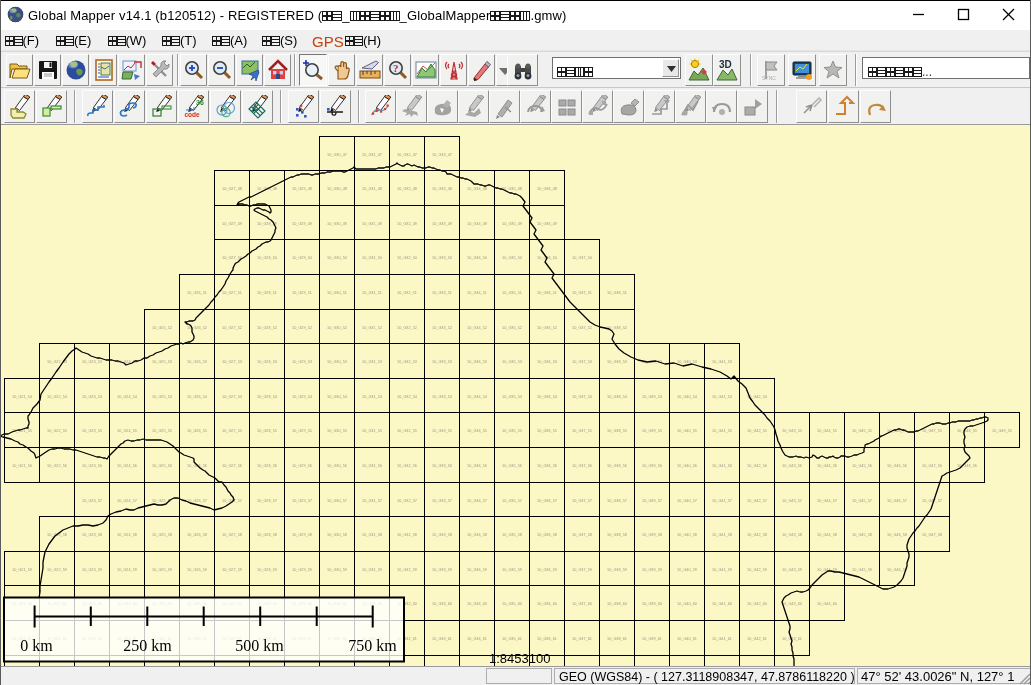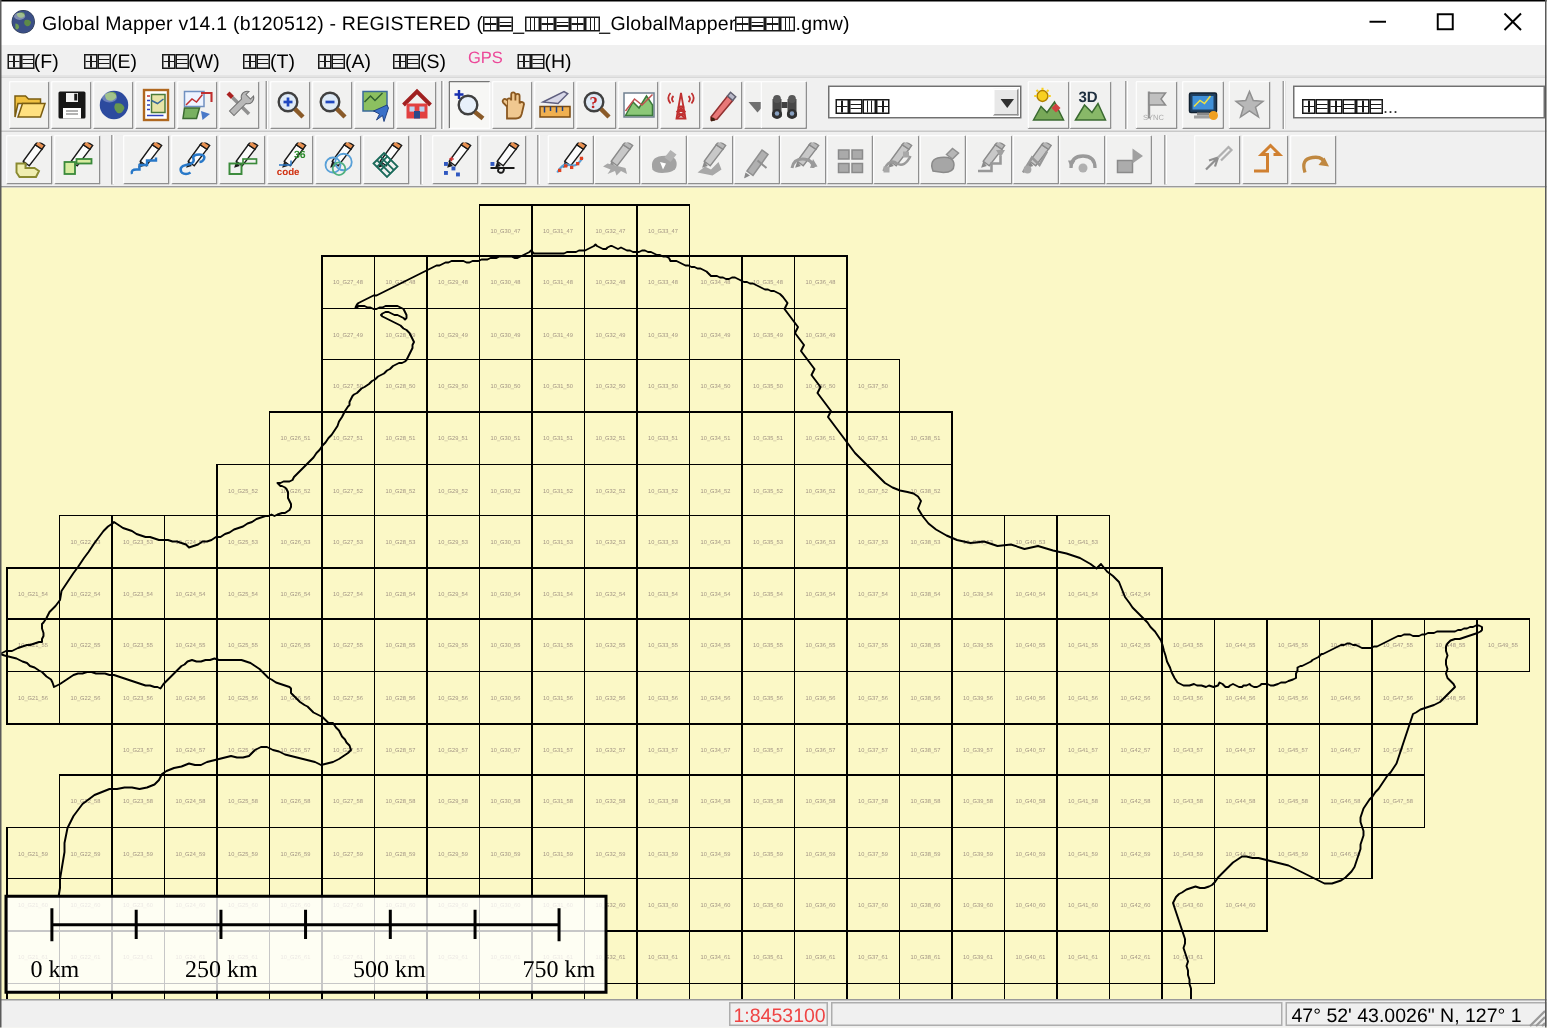--- a/index.html
+++ b/index.html
@@ -35,21 +35,21 @@
         <line x1="134" y1="9" x2="123" y2="20"></line>
 </g>
     </svg>
 <div class="abs" style="left:0;top:30px;width:1031px;height:21px;background:#f0f0f0;border-bottom:1px solid #e5e5e5"></div>
 <span style="position:absolute;left:4.5px;top:33px;font-size:13px;color:#000;white-space:nowrap"><span class="cj"></span><span class="cj v2"></span>(F)</span>
 <span style="position:absolute;left:56px;top:33px;font-size:13px;color:#000;white-space:nowrap"><span class="cj"></span><span class="cj v2"></span>(E)</span>
 <span style="position:absolute;left:107.5px;top:33px;font-size:13px;color:#000;white-space:nowrap"><span class="cj"></span><span class="cj v2"></span>(W)</span>
 <span style="position:absolute;left:162px;top:33px;font-size:13px;color:#000;white-space:nowrap"><span class="cj"></span><span class="cj v2"></span>(T)</span>
 <span style="position:absolute;left:212px;top:33px;font-size:13px;color:#000;white-space:nowrap"><span class="cj"></span><span class="cj v2"></span>(A)</span>
 <span style="position:absolute;left:262px;top:33px;font-size:13px;color:#000;white-space:nowrap"><span class="cj"></span><span class="cj v2"></span>(S)</span>
-<span style="position:absolute;left:312px;top:33px;font-size:11px;color:#ec4899;white-space:nowrap">GPS</span>
+<span style="position:absolute;left:312px;top:33px;font-size:15px;color:#c2410c;white-space:nowrap">GPS</span>
 <span style="position:absolute;left:345px;top:33px;font-size:13px;color:#000;white-space:nowrap"><span class="cj"></span><span class="cj v2"></span>(H)</span>
 <div class="abs" style="left:0;top:51px;width:1031px;height:37px;background:#f0f0f0;border-top:1px solid #d8d8d8;border-bottom:1px solid #c8c8c8"></div>
 <div class="abs" style="left:0;top:88px;width:1031px;height:37px;background:#f0f0f0;border-bottom:1px solid #9a9a9a"></div>
 <div class="tb-btn" style="left:6px;top:54px;width:27px;height:32px;">
       <svg width="24" height="24" viewBox="0 0 24 24">
         <path d="M2 20 L2 6 h7 l2 2 h8 v3 h-15z" fill="#f0c040" stroke="#7a5c10" stroke-width="1"></path>
         <path d="M4 20 L7 11 h15 l-3 9z" fill="#ffe080" stroke="#7a5c10" stroke-width="1"></path>
       </svg>
     </div>
 <div class="tb-btn" style="left:34px;top:54px;width:27px;height:32px;">
@@ -852,22 +852,23 @@
         <g font-family="Liberation Serif" font-size="16" fill="#000" text-anchor="middle">
           <text x="36.5" y="651">0 km</text>
           <text x="147.5" y="651">250 km</text>
           <text x="259.5" y="651">500 km</text>
           <text x="372.5" y="651">750 km</text>
         </g>
       </g>
     </svg>
 <div class="abs" style="left:0;top:666px;width:1031px;height:19px;background:#f0f0f0;border-top:1px solid #9a9a9a"></div>
 <div class="abs" style="left:486px;top:668px;width:66px;height:16px;background:#f0f0f0;border:1px solid #adadad"></div>
-    <span class="abs" style="left:489px;top:669px;font-size:13px;color:#ef4444;white-space:nowrap">1:8453100</span>
+    <span class="abs" style="left:489px;top:651px;font-size:13px;color:#000000;white-space:nowrap">1:8453100</span>
 <div class="abs" style="left:554px;top:668px;width:301px;height:16px;background:#f0f0f0;border:1px solid #adadad"></div>
+    <span class="abs" style="left:559px;top:669px;font-size:13px;color:#000;white-space:nowrap"><span style="font-size:12.5px">GEO (WGS84) - ( 127.3118908347, 47.8786118220 )</span></span>
 <div class="abs" style="left:857px;top:668px;width:174px;height:16px;background:#f0f0f0;border:1px solid #adadad"></div>
     <span class="abs" style="left:861px;top:669px;font-size:13px;color:#000;white-space:nowrap">47° 52' 43.0026" N, 127° 1</span>
 <svg class="abs" style="left:1018px;top:672px" width="13" height="13" viewBox="0 0 13 13">
       <g stroke="#999" stroke-width="1.5">
         <line x1="12" y1="2" x2="2" y2="12"></line>
         <line x1="12" y1="6" x2="6" y2="12"></line>
         <line x1="12" y1="10" x2="10" y2="12"></line>
       </g>
     </svg>
 <div class="abs" style="left:0;top:0;width:1px;height:685px;background:#5a5a5a"></div>

